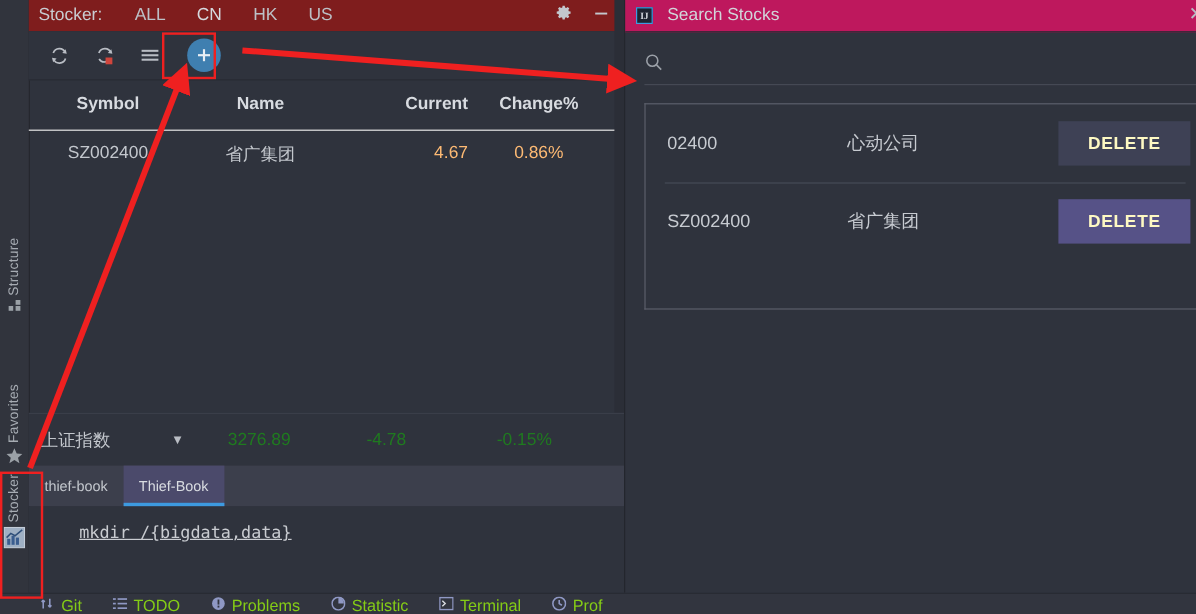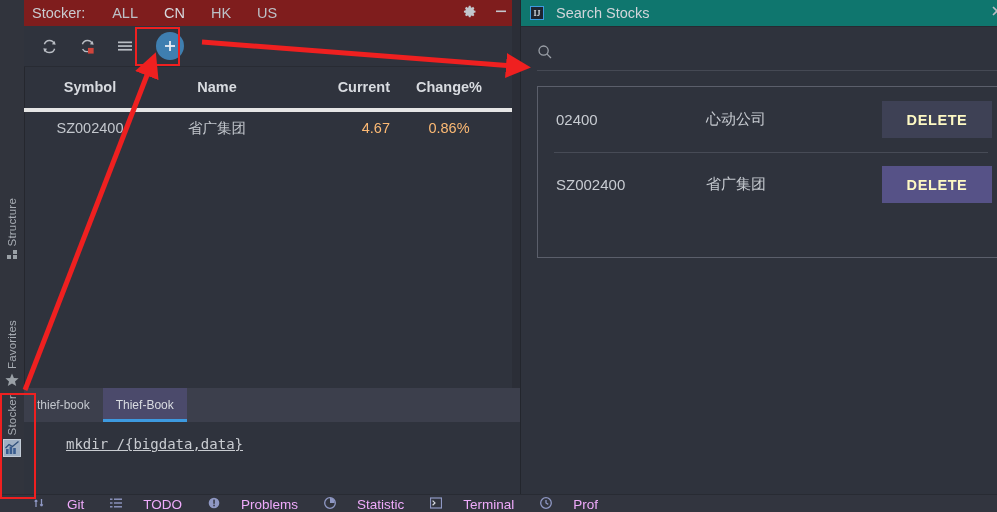--- a/index.html
+++ b/index.html
@@ -108,21 +108,21 @@
     position: absolute; left: 135px; top: 27px;
     width: 45px; height: 39px;
     border: 2px solid #ef2020; box-sizing: border-box;
     pointer-events: none;
   }
 
   
   #stk-table-head {
     position: absolute; left: 24px; top: 66px;
     width: 496px; height: 42px;
-    border-bottom: 4px solid #e5e5e5;
+    border-bottom: 1px solid #e5e5e5;
     display: flex; align-items: center;
     color: #d8dbe0; font-weight: bold; font-size: 14.5px;
   }
   #stk-rows {
     position: absolute; left: 24px; top: 108px;
     width: 496px; height: 236px;
   }
   .stk-row {
     display: flex; align-items: center;
     height: 40px; font-size: 14.5px;
@@ -187,35 +187,35 @@
   
   #status-bar {
     position: absolute; left: 0; top: 494px;
     width: 997px; height: 18px;
     background: #32353f;
     border-top: 1px solid #282b33;
     display: flex; align-items: center;
     overflow: hidden;
   }
   .sb-item {
-    display: flex; align-items: center; gap: 21px;
-    margin-left: 26px; color: #f0abfc; font-size: 13.5px;
+    display: flex; align-items: center; gap: 5px;
+    margin-left: 26px; color: #84cc16; font-size: 13.5px;
     white-space: nowrap;
   }
   .sb-item:first-child { margin-left: 34px; }
 
   
   #dialog {
     position: absolute; left: 520px; top: 0;
     width: 477px; height: 494px;
     background: #2f333d;
     border-left: 1px solid #23262d;
   }
   #dlg-title {
-    height: 26px; background: #0f766e;
+    height: 26px; background: #be185d;
     display: flex; align-items: center;
     border-bottom: 1px solid #272a32;
   }
   #ij-icon {
     width: 14px; height: 14px; margin-left: 9px;
     border: 1.5px solid #3d9ae0; box-sizing: border-box;
     background: #1e2430; color: #d4d8de;
     font-size: 8px; font-weight: bold;
     display: flex; align-items: center; justify-content: center;
     font-family: "Liberation Serif", serif;
@@ -381,20 +381,27 @@
       <div class="stk-row">
         <div class="c-sym txt">SZ002400</div>
         <div class="c-name txt">省广集团</div>
         <div class="c-cur up">4.67</div>
         <div class="c-chg up">0.86%</div>
       </div>
     </div>
 
     <div id="left-pane-edge"></div>
 
+    <div id="stk-index">
+      <div id="idx-name">上证指数</div>
+      <div id="idx-caret">▼</div>
+      <div id="idx-cur" class="down">3276.89</div>
+      <div id="idx-chg" class="down">-4.78</div>
+      <div id="idx-pct" class="down">-0.15%</div>
+    </div>
 
     <div id="editor-tabs">
       <div class="ed-tab">thief-book</div>
       <div class="ed-tab active">Thief-Book</div>
     </div>
     <div id="editor-body">mkdir /{bigdata,data}</div>
   </div>
 
   <div id="dialog">
     <div id="dlg-title">

